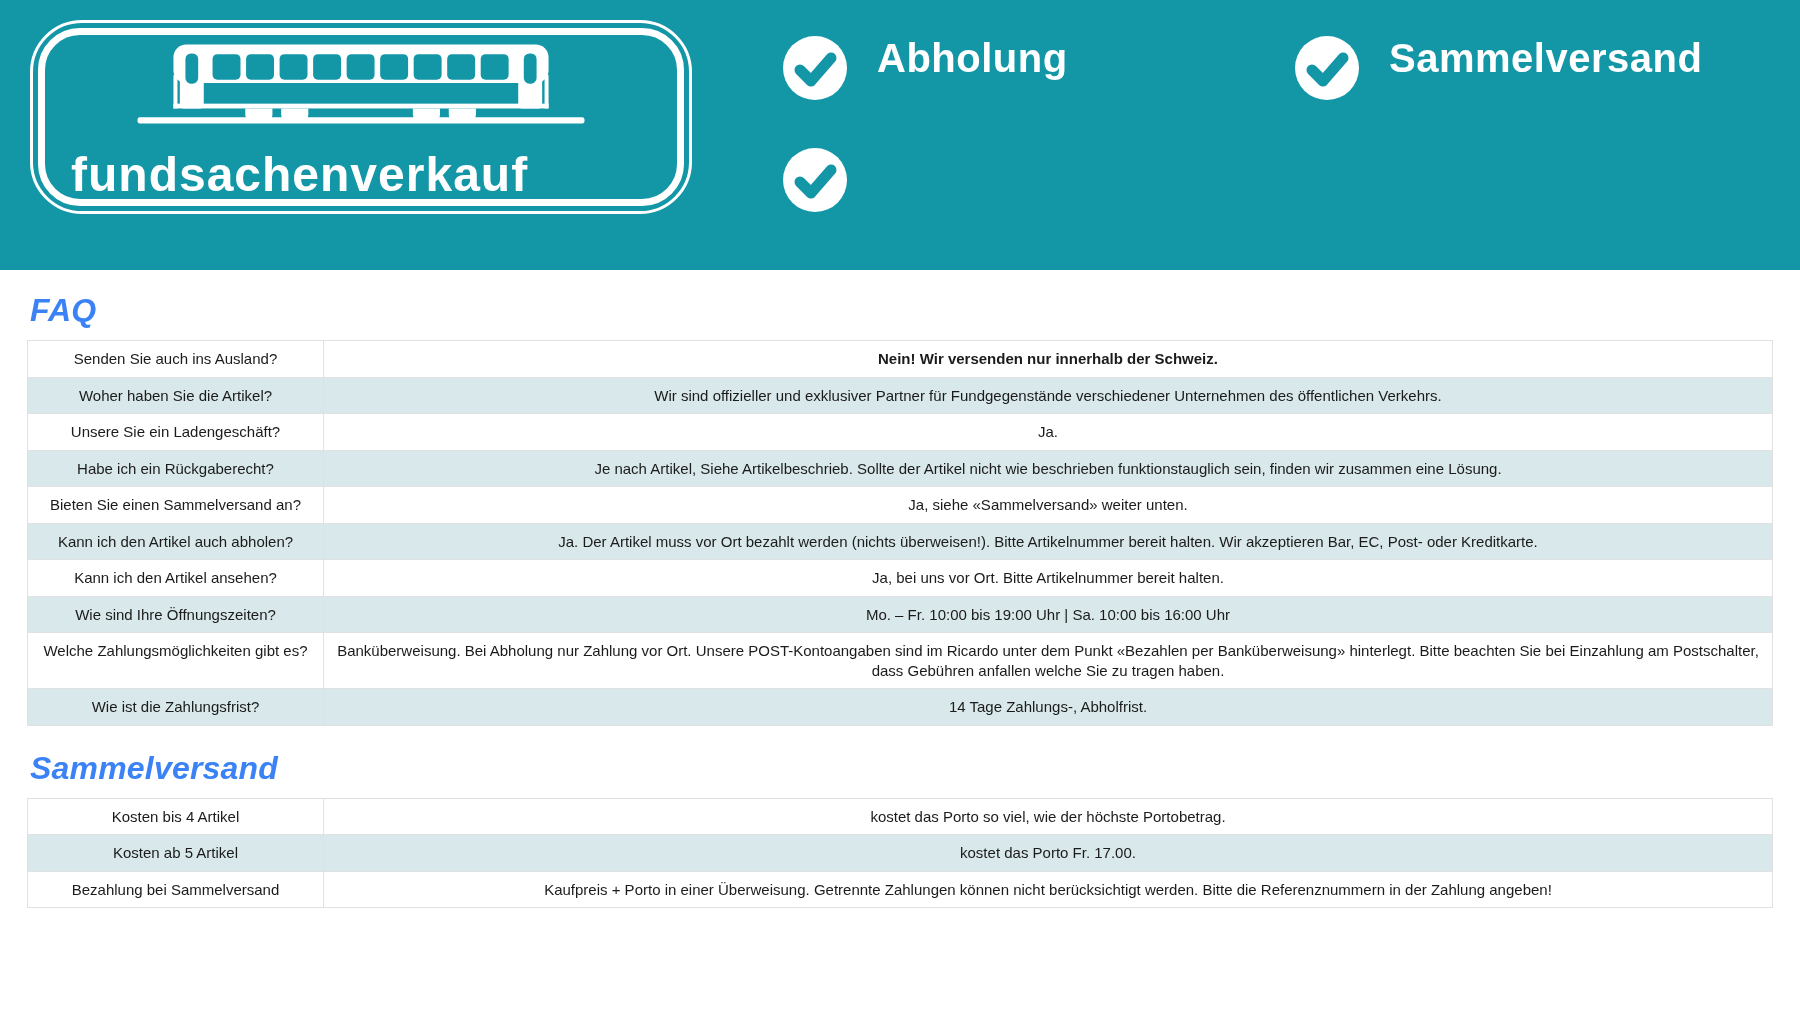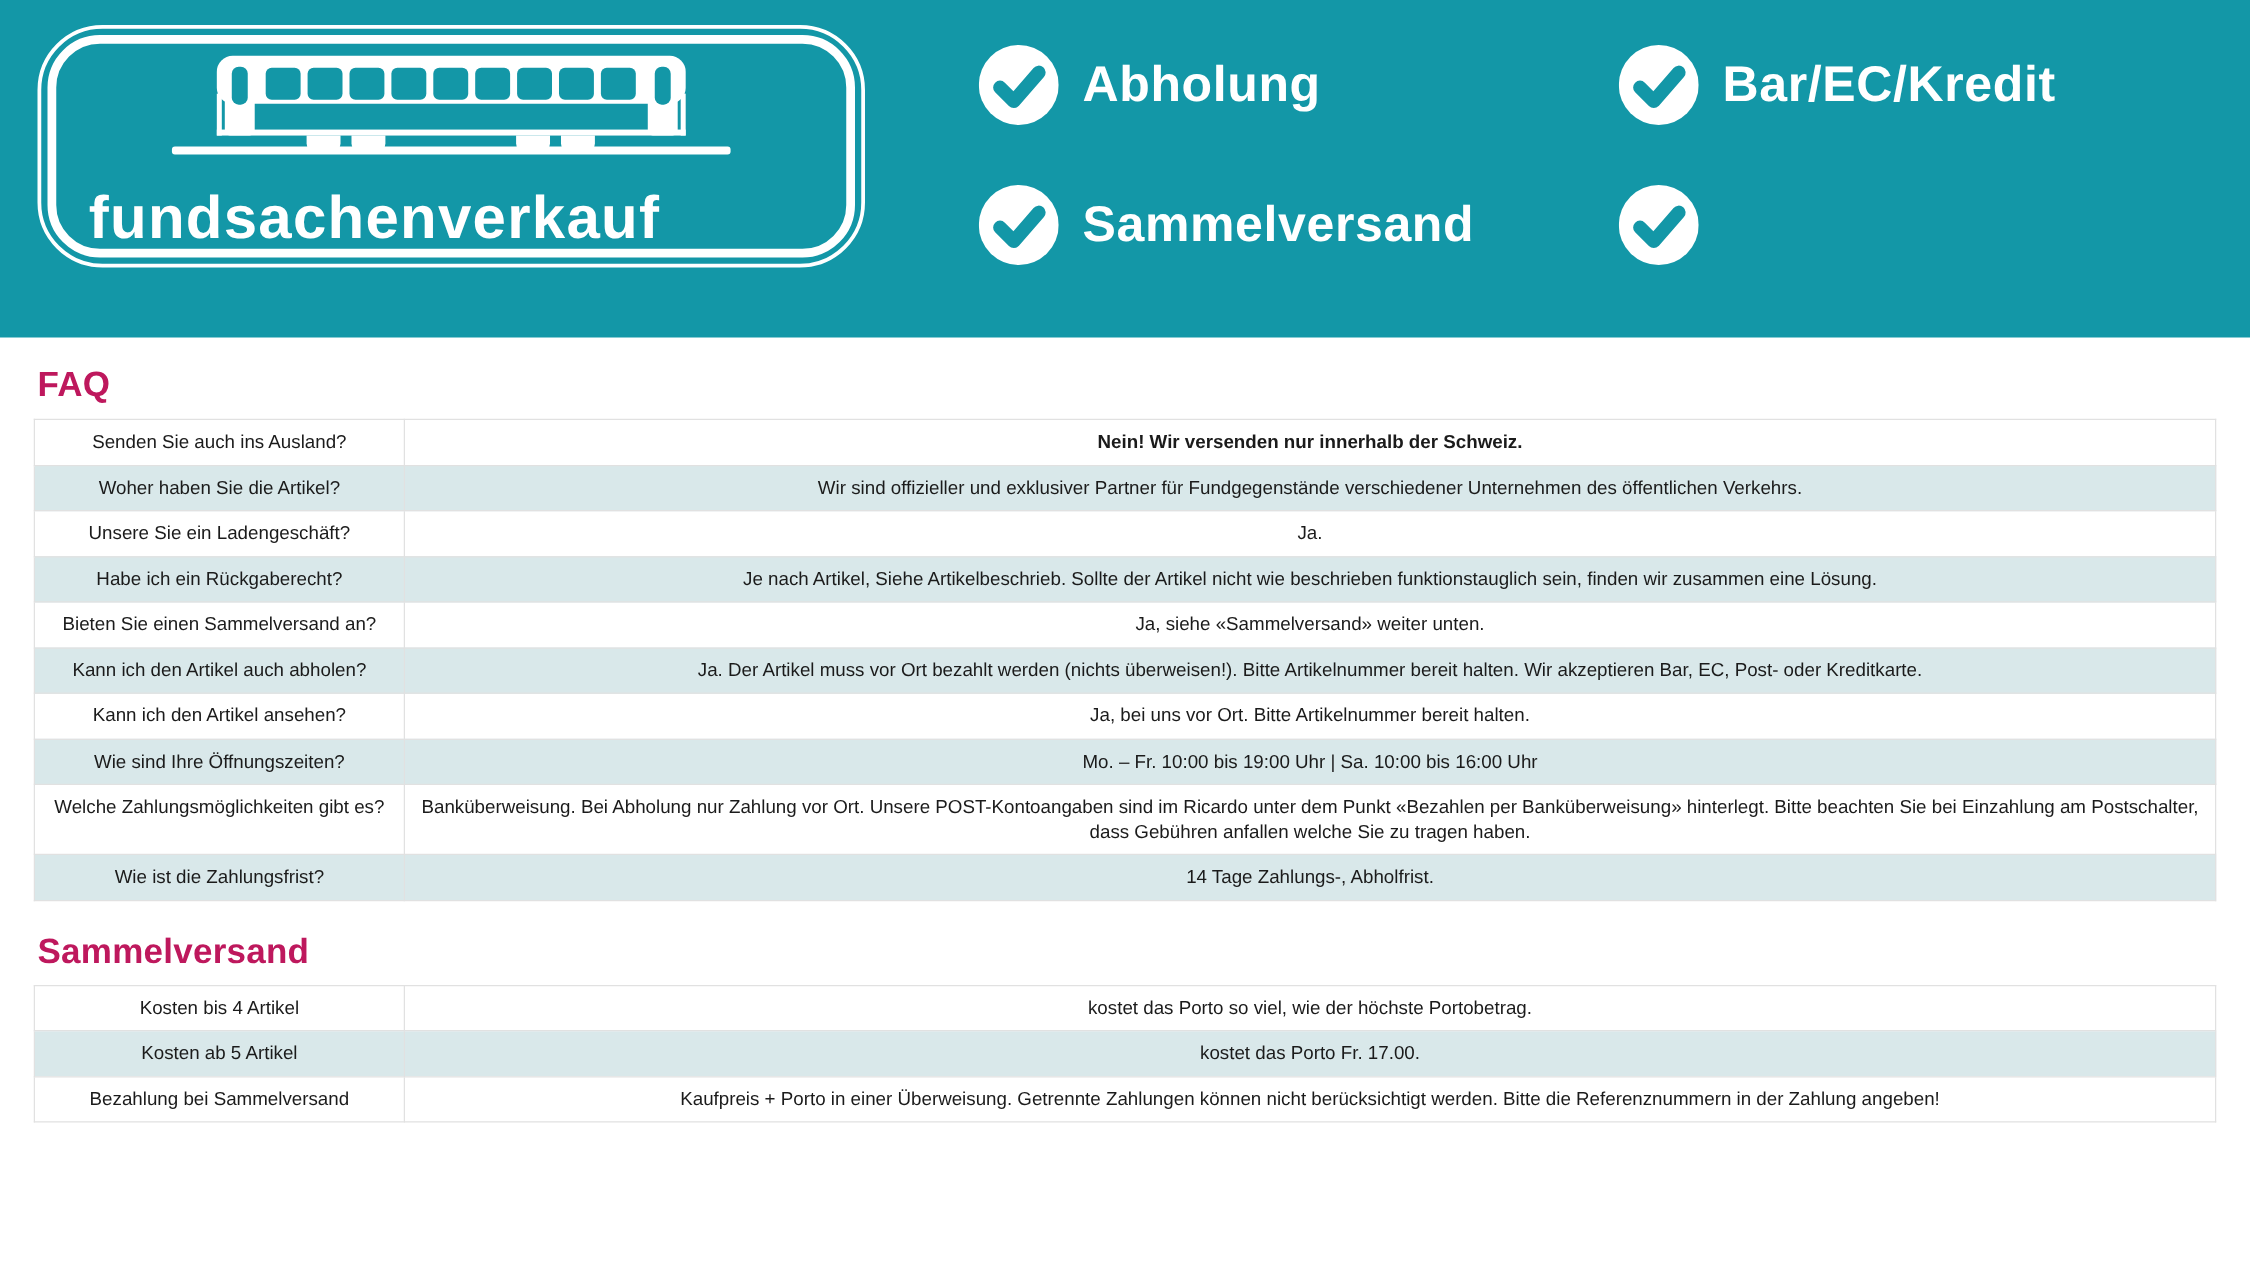--- a/index.html
+++ b/index.html
@@ -55,33 +55,34 @@
     white-space:nowrap;
   }
 
   
   .badges{
     position:absolute;left:783px;top:36px;
     display:grid;
     grid-template-columns:512px auto;
     row-gap:48px;
   }
-  .badge{display:flex;align-items:center;gap:19px;height:64px;}
+  .badge{display:flex;gap:30px;height:64px;}
   .check{width:64px;height:64px;color:var(--teal);flex:0 0 auto;}
   .badge-label{
     font-size:40px;font-weight:bold;color:#fff;
     letter-spacing:0.5px;white-space:nowrap;
   }
 
   
   .content{padding:6px 27px 0 27px;}
   .section-title{
-    font-size:28px;font-weight:bold;color:#be185d;
+    font-size:32px;font-weight:bold;color:#3b82f6;
     margin:16px 0 11px 3px;
     letter-spacing:0.2px;
+    font-style:italic;
   }
   .section-title.second{margin-top:24px;}
   table.info{
     width:100%;
     border-collapse:collapse;
     font-size:15px;
     line-height:1.3;
     color:var(--ink);
     text-align:center;
   }
@@ -140,27 +141,20 @@
   <div class="badges">
 
       <div class="badge">
         <svg class="check" viewBox="0 0 64 64" xmlns="http://www.w3.org/2000/svg" aria-hidden="true">
           <circle cx="32" cy="32" r="32" fill="#fff"></circle>
           <path d="M17 34 L28 45 L48 22" fill="none" stroke="currentColor" stroke-width="11" stroke-linecap="round" stroke-linejoin="round"></path>
         </svg>
         <span class="badge-label">Abholung</span>
       </div>
 
-      <div class="badge">
-        <svg class="check" viewBox="0 0 64 64" xmlns="http://www.w3.org/2000/svg" aria-hidden="true">
-          <circle cx="32" cy="32" r="32" fill="#fff"></circle>
-          <path d="M17 34 L28 45 L48 22" fill="none" stroke="currentColor" stroke-width="11" stroke-linecap="round" stroke-linejoin="round"></path>
-        </svg>
-        <span class="badge-label">Bar/EC/Kredit</span>
-      </div>
 
       <div class="badge">
         <svg class="check" viewBox="0 0 64 64" xmlns="http://www.w3.org/2000/svg" aria-hidden="true">
           <circle cx="32" cy="32" r="32" fill="#fff"></circle>
           <path d="M17 34 L28 45 L48 22" fill="none" stroke="currentColor" stroke-width="11" stroke-linecap="round" stroke-linejoin="round"></path>
         </svg>
         <span class="badge-label">Sammelversand</span>
       </div>
 
       <div class="badge">

